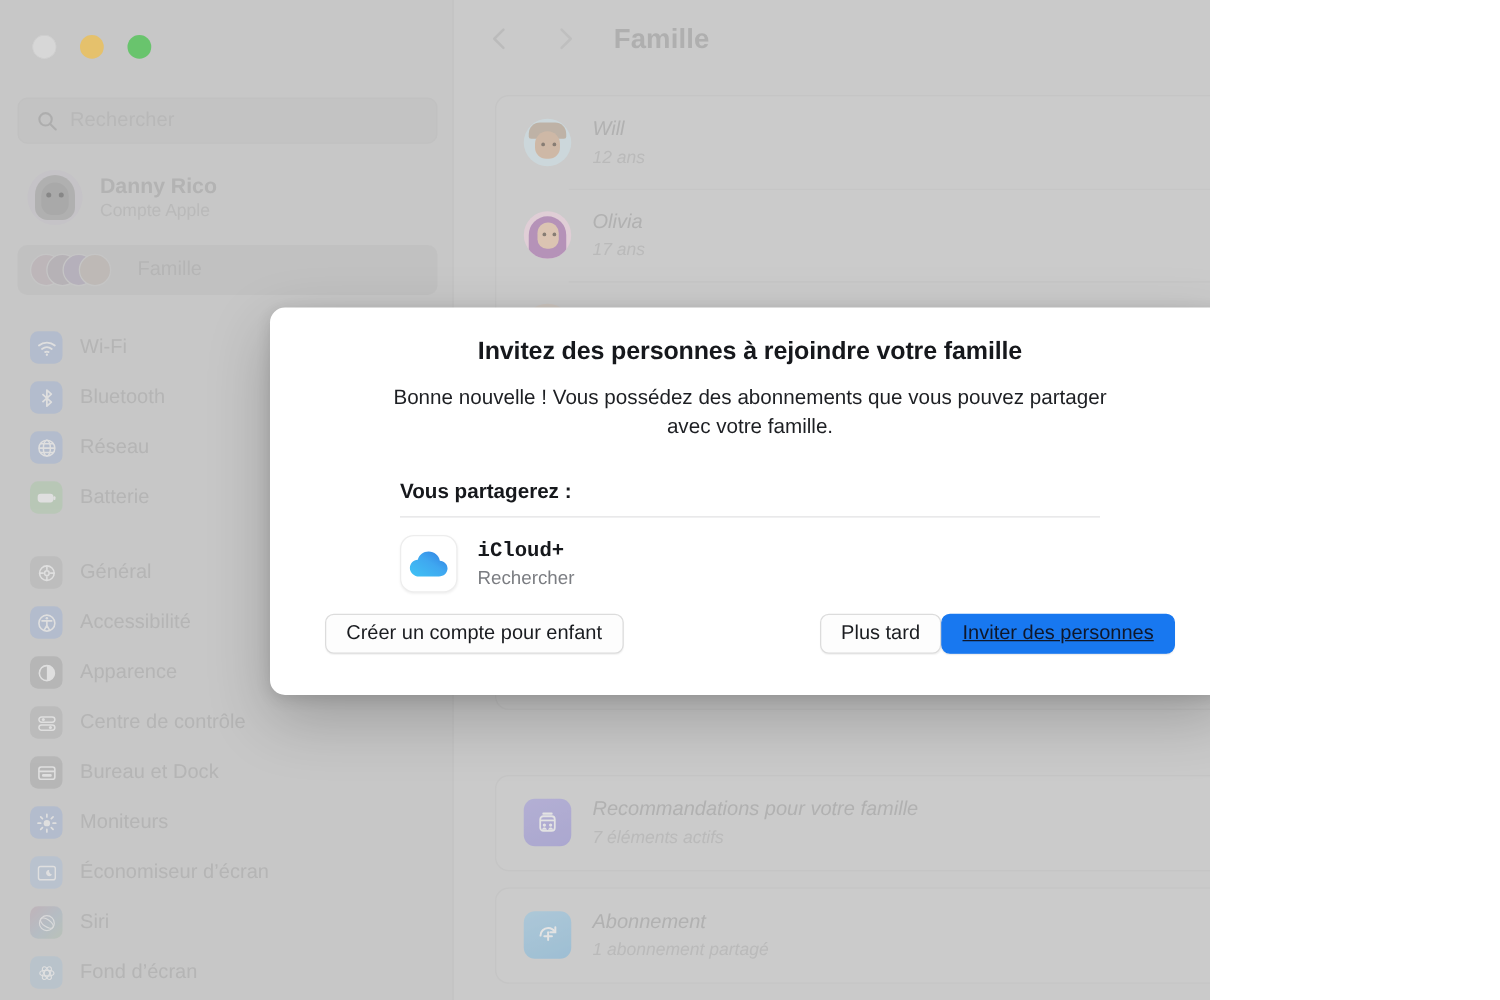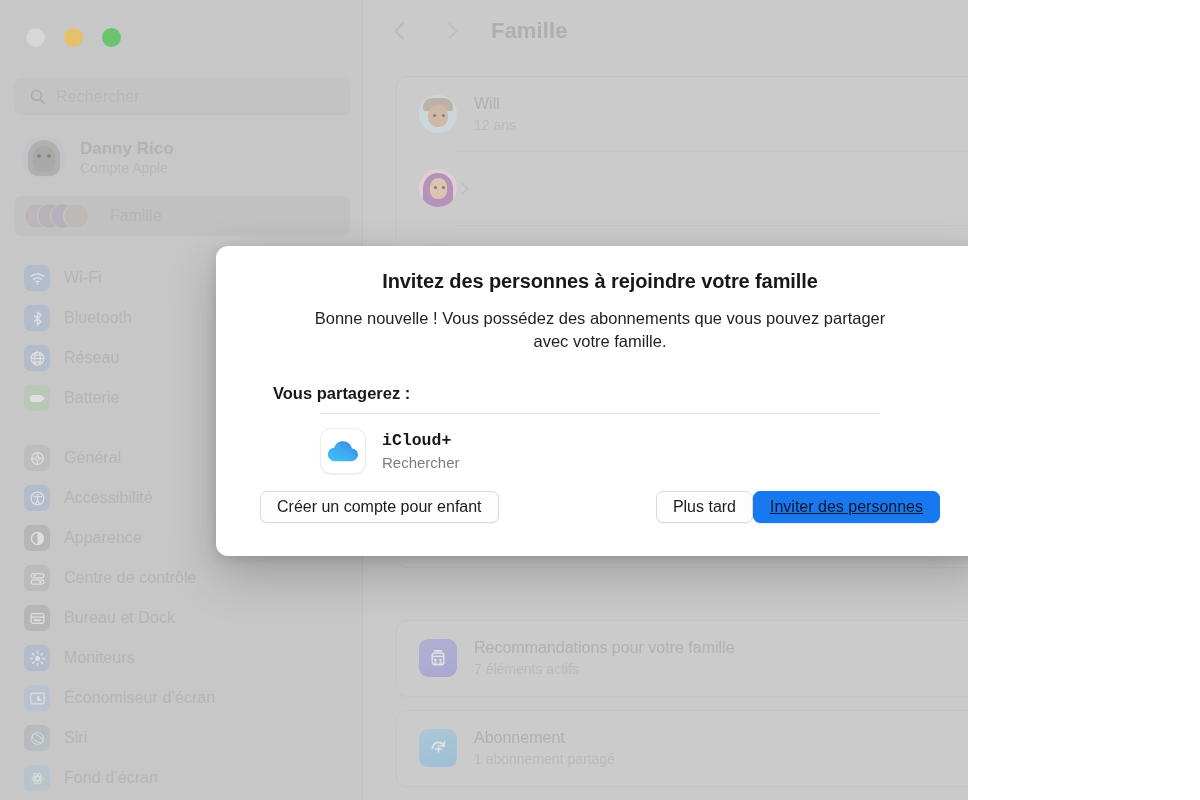--- a/index.html
+++ b/index.html
@@ -147,21 +147,21 @@
   #card-desc    { top: 468px; height: 100px; }
   #card-reco    { top: 620px; height: 77px; }
   #card-subs    { top: 710px; height: 77px; }
 
   .row { position: relative; height: 74px; display: flex; align-items: center; padding: 0 22px; }
   .row + .row::before {
     content: ""; position: absolute; left: 58px; right: 0; top: 0;
     height: 1px; background: #c5c5c5;
   }
   .row-avatar { width: 38px; height: 38px; border-radius: 50%; flex: 0 0 38px; position: relative; overflow: hidden; }
-  .row-text { margin-left: 17px; line-height: 1.3; flex: 1 1 auto; }
+  .row-text { margin-left: 17px; line-height: 1.3; flex: 1 1 auto; font-style: italic; }
   .row-title { font-size: 16px; color: #a2a2a2; }
   .row-sub   { font-size: 14px; color: #b1b1b1; margin-top: 2px; }
   .row-chev  { width: 15px; height: 15px; opacity: .33; flex: 0 0 15px; }
 
   
   .av-will { background: #cfe2e8; }
   .av-will .hat  { position: absolute; left: 4px; top: 3px; width: 30px; height: 13px; background: #b7a48f; border-radius: 9px 9px 2px 2px; }
   .av-will .head { position: absolute; left: 9px; top: 10px; width: 20px; height: 22px; background: #d3ae90; border-radius: 10px 10px 9px 9px; }
   .av-will .e1, .av-will .e2 { position: absolute; top: 19px; width: 3px; height: 3px; border-radius: 50%; background: #5c4b3d; }
   .av-will .e1 { left: 14px; } .av-will .e2 { left: 23px; }
@@ -205,21 +205,21 @@
   }
   #modal-title {
     margin-top: 24px; text-align: center;
     font-size: 20px; font-weight: 700; color: #16181c; letter-spacing: -.1px;
   }
   #modal-body {
     margin: 14px auto 0; width: 600px; text-align: center;
     font-size: 16.5px; color: #1d1f23; line-height: 1.42;
   }
   #share-heading {
-    margin: 30px 0 0 57px;
+    margin: 30px 0 0 104px;
     font-size: 16.5px; font-weight: 700; color: #16181c;
   }
   #share-divider {
     margin: 10px 0 0 104px; width: 560px; height: 1px; background: #e2e2e4;
   }
   #share-item {
     margin: 14px 0 0 104px; display: flex; align-items: center;
   }
   #icloud-icon {
     width: 46px; height: 46px; border-radius: 11px;
@@ -476,20 +476,24 @@
             <polyline points="9 4 17 12 9 20"></polyline>
           </svg>
       </div>
 
       <div class="row">
         <div class="row-avatar av-oliv">
           <span class="scarf"></span>
             <span class="head"></span>
             <span class="e1"></span>
             <span class="e2"></span>
+        </div>
+        <div class="row-text">
+          <div class="row-title">Olivia</div>
+          <div class="row-sub">17 ans</div>
         </div>
         <svg class="row-chev" viewBox="0 0 24 24" fill="none" stroke="#8f8f8f" stroke-width="2.6" stroke-linecap="round" stroke-linejoin="round">
             <polyline points="9 4 17 12 9 20"></polyline>
           </svg>
       </div>
 
       <div class="row">
         <div class="row-avatar" style="background:#d3c6bb"></div>
         <div class="row-text"></div>
         <svg class="row-chev" viewBox="0 0 24 24" fill="none" stroke="#8f8f8f" stroke-width="2.6" stroke-linecap="round" stroke-linejoin="round">

